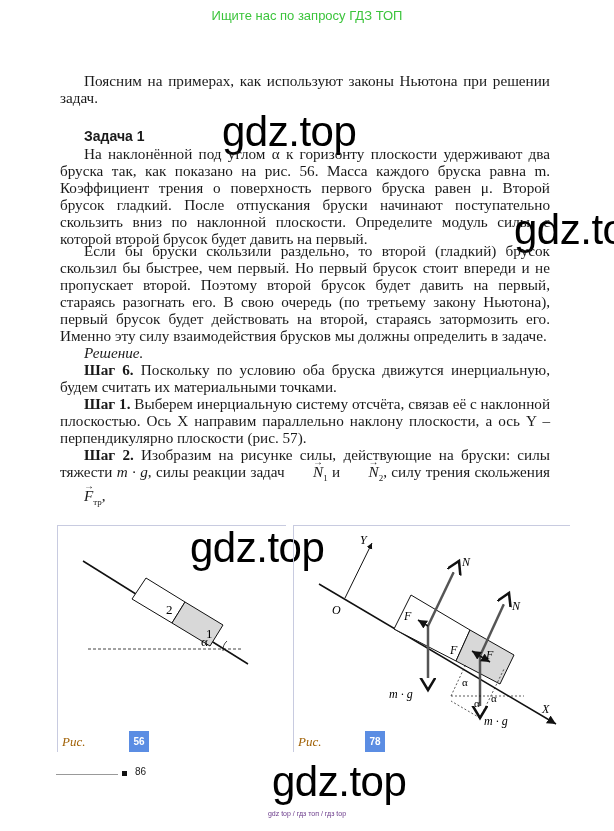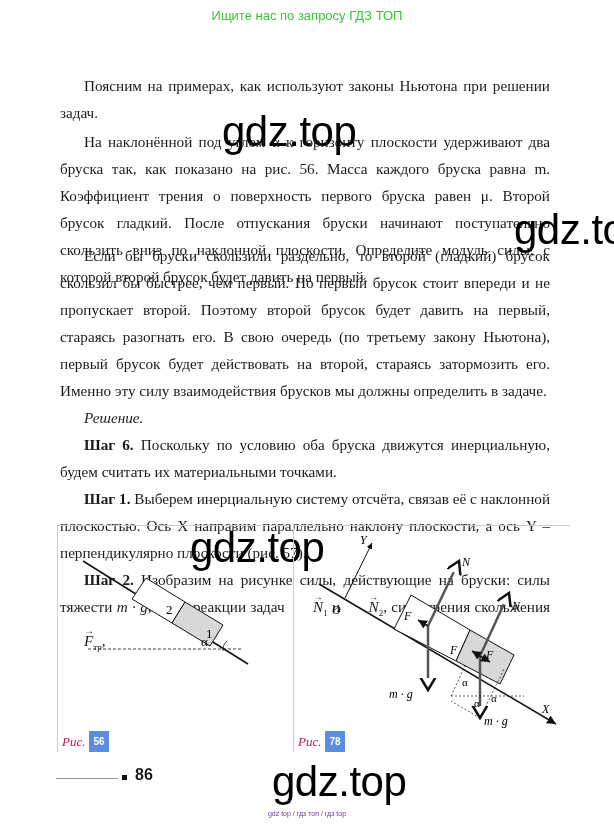--- a/index.html
+++ b/index.html
@@ -1,49 +1,50 @@
 <!DOCTYPE html>
 <html><head>
 <meta charset="utf-8">
 <style>
   html, body { margin:0; padding:0; background:#fff; }
   body { width:614px; height:831px; position:relative; overflow:hidden; font-family:"Liberation Serif", serif; color:#1a1a1a; }
   .top-banner { position:absolute; top:8px; left:0; width:614px; text-align:center; font-family:"Liberation Sans", sans-serif; font-size:13px; color:#3cc43c; }
-  .text-block { position:absolute; left:60px; width:490px; font-size:15.2px; line-height:27px; text-align:justify; }
+  .text-block { position:absolute; left:60px; width:490px; font-size:15.2px; line-height:17px; text-align:justify; }
   .text-block p { margin:0; text-indent:24px; }
   .heading { font-family:"Liberation Sans", sans-serif; font-weight:bold; font-size:14px; margin:0; text-indent:0; }
   .wm { position:absolute; font-family:"Liberation Sans", sans-serif; font-size:42px; color:#000; letter-spacing:-0.5px; }
   .italic { font-style:italic; }
   .bold { font-weight:bold; }
   .vec { position:relative; display:inline-block; font-style:italic; }
   .vec::before { content:"→"; position:absolute; top:-10px; left:0; font-size:10px; font-style:normal; }
   sub { font-size:9px; }
   .figure { position:absolute; top:525px; border-top:1px solid #c8cbe0; border-left:1px solid #c8cbe0; }
   .fig-caption { position:absolute; bottom:0; left:4px; display:flex; align-items:center; }
-  .fig-caption .rus { font-style:italic; color:#be185d; font-size:13px; margin-right:4px; }
-  .fig-caption .num { background:#5b8de3; color:#fff; font-family:"Liberation Sans", sans-serif; font-weight:bold; font-size:10px; padding:5px 4px; }
+  .fig-caption .rus { font-style:italic; color:#a16207; font-size:13px; margin-right:4px; }
+  .fig-caption .num { background:#5b8de3; color:#fff; font-family:"Liberation Sans", sans-serif; font-weight:bold; font-size:10px; padding:5px 4px;margin-left:40px; }
   .page-footer { position:absolute; top:766px; left:56px; display:flex; align-items:center; }
   .page-line { width:62px; height:1px; background:#999; margin-right:4px; margin-top:6px; }
   .page-sq { width:5px; height:5px; background:#111; margin-right:8px; margin-top:4px; }
-  .page-num { font-family:"Liberation Sans", sans-serif; font-weight:bold; font-size:16px; }
+  .page-num { font-family:"Liberation Sans", sans-serif; font-weight:normal; font-size:10px; }
   .bottom-links { position:absolute; top:810px; width:614px; text-align:center; font-family:"Liberation Sans", sans-serif; font-size:7px; color:#6a3a8a; }
   svg text { font-family:"Liberation Serif", serif; }
 </style>
 </head>
 <body>
 
 <div class="top-banner">Ищите нас по запросу ГДЗ ТОП</div>
 
 <div class="text-block" style="top:72px;">
   <p>Поясним на примерах, как используют законы Ньютона при решении задач.</p>
 </div>
 
 <div class="wm" style="top:108px; left:222px;">gdz.top</div>
 
 <div class="text-block" style="top:128px;">
+  <p class="heading">Задача 1</p>
   <p>На наклонённой под углом α к горизонту плоскости удерживают два бруска так, как показано на рис. 56. Масса каждого бруска равна m. Коэффициент трения о поверхность первого бруска равен μ. Второй брусок гладкий. После отпускания бруски начинают поступательно скользить вниз по наклонной плоскости. Определите модуль силы, с которой второй брусок будет давить на первый.</p>
 </div>
 
 <div class="wm" style="top:206px; left:514px;">gdz.top</div>
 
 <div class="text-block" style="top:242px;">
   <p>Если бы бруски скользили раздельно, то второй (гладкий) брусок скользил бы быстрее, чем первый. Но первый брусок стоит впереди и не пропускает второй. Поэтому второй брусок будет давить на первый, стараясь разогнать его. В свою очередь (по третьему закону Ньютона), первый брусок будет действовать на второй, стараясь затормозить его. Именно эту силу взаимодействия брусков мы должны определить в задаче.</p>
   <p class="italic">Решение.</p>
   <p><span class="bold">Шаг 6.</span> <span>Поскольку по условию оба бруска движутся инерциальную, будем считать их материальными точками.</span></p>
   <p><span class="bold">Шаг 1.</span> <span>Выберем инерциальную систему отсчёта, связав её с наклонной плоскостью. Ось X направим параллельно наклону плоскости, а ось Y – перпендикулярно плоскости (рис. 57).</span></p>

